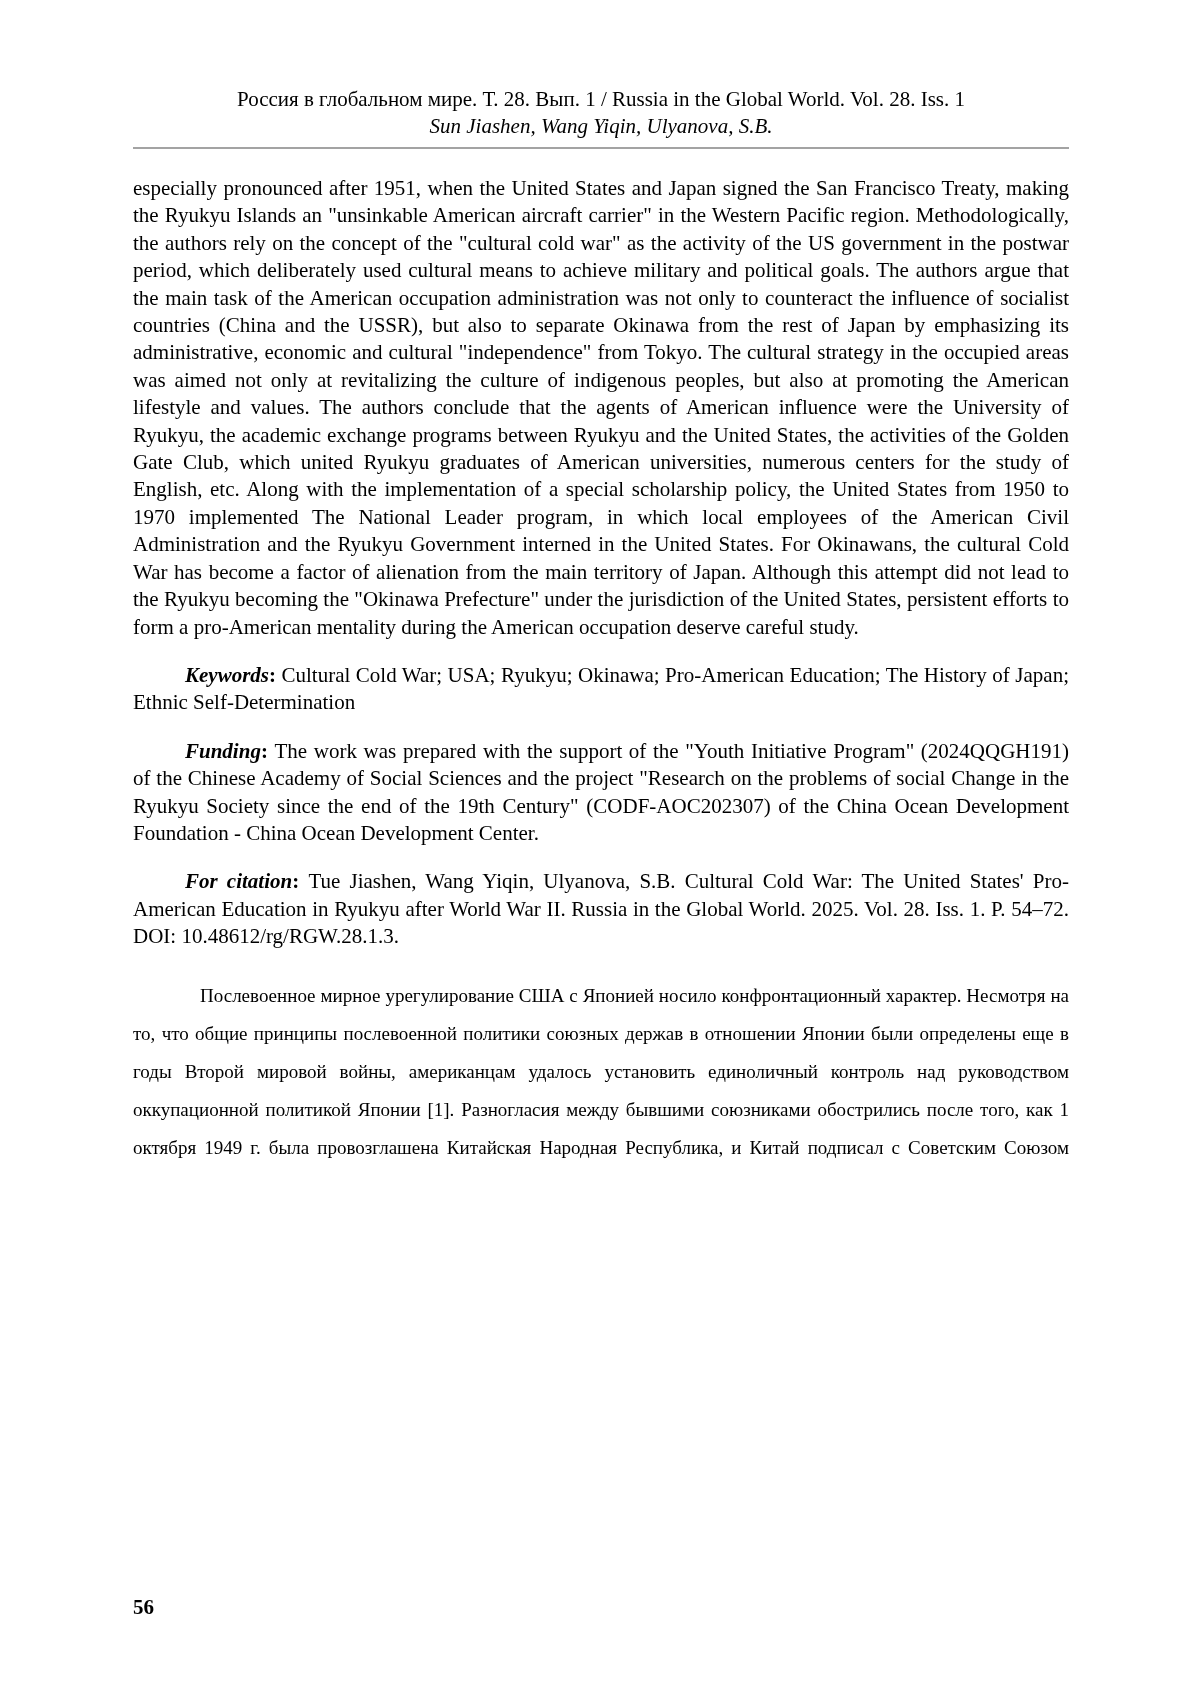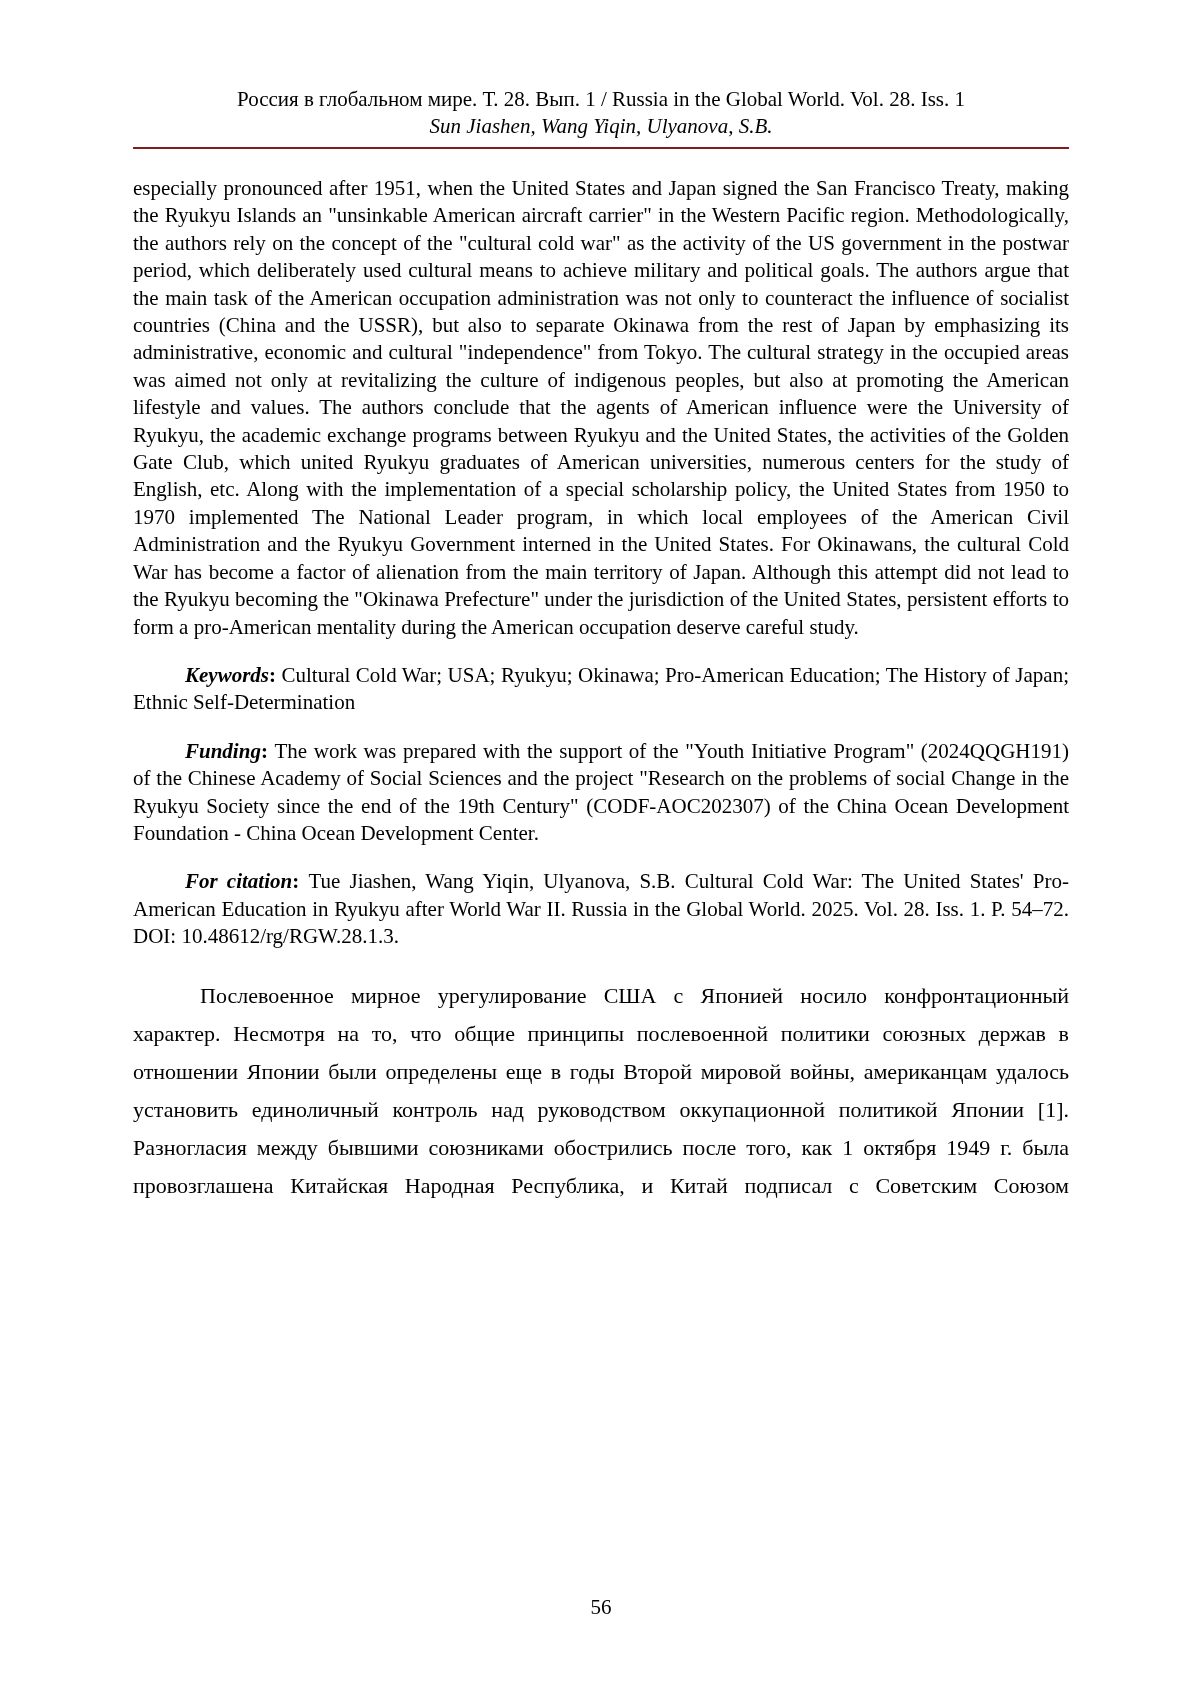--- a/index.html
+++ b/index.html
@@ -8,46 +8,46 @@
     background: #ffffff; color: #000000;
     font-family: "Liberation Serif", "DejaVu Serif", serif;
     position: relative; overflow: hidden;
   }
   .page {
     position: absolute; left: 133px; top: 0;
     width: 936px; height: 1697px;
   }
   .running-header {
     padding-top: 86px; padding-bottom: 7px;
-    border-bottom: 2px solid #7f1d1d;
+    border-bottom: 2px solid #a3a3a3;
     font-size: 21px; line-height: 27px;
   }
   .hdr-journal { text-align: center; }
   .hdr-authors { text-align: center; font-style: italic; }
   .body-p {
     margin: 0; font-size: 21px; line-height: 27.4px;
     text-align: justify;
   }
   .abstract { margin-top: 26px; }
   .meta { margin-top: 21px; text-indent: 52px; }
   .lbl { font-weight: bold; font-style: italic; }
   .lbl-colon { font-weight: bold; }
   .ital { }
   .link { color: var(--link-blue, #1d70b8); text-decoration: none; cursor: pointer; }
   .intro-heading {
     margin: 60px 0 0 0; text-align: center;
     font-size: 25px; font-weight: bold; font-style: italic;
   }
   .russian-p {
-    margin: 26px 0 0 0; font-size: 22px; line-height: 38px;
+    margin: 26px 0 0 0; font-size: 19px; line-height: 38px;
     text-align: justify; text-align-last: justify; text-indent: 67px;
   }
   .page-number {
     position: absolute; top: 1595px; left: 0; width: 100%;
-    text-align: center; font-size: 21px;
+    text-align: left; font-size: 21px; font-weight: bold;
   }
 </style>
 </head>
 <body>
 
 <div class="page">
 
   <header class="running-header">
     <div class="hdr-journal">Россия в глобальном мире. Т. 28. Вып. 1 / Russia in the Global World. Vol. 28. Iss. 1</div>
     <div class="hdr-authors">Sun Jiashen, Wang Yiqin, Ulyanova, S.B.</div>

